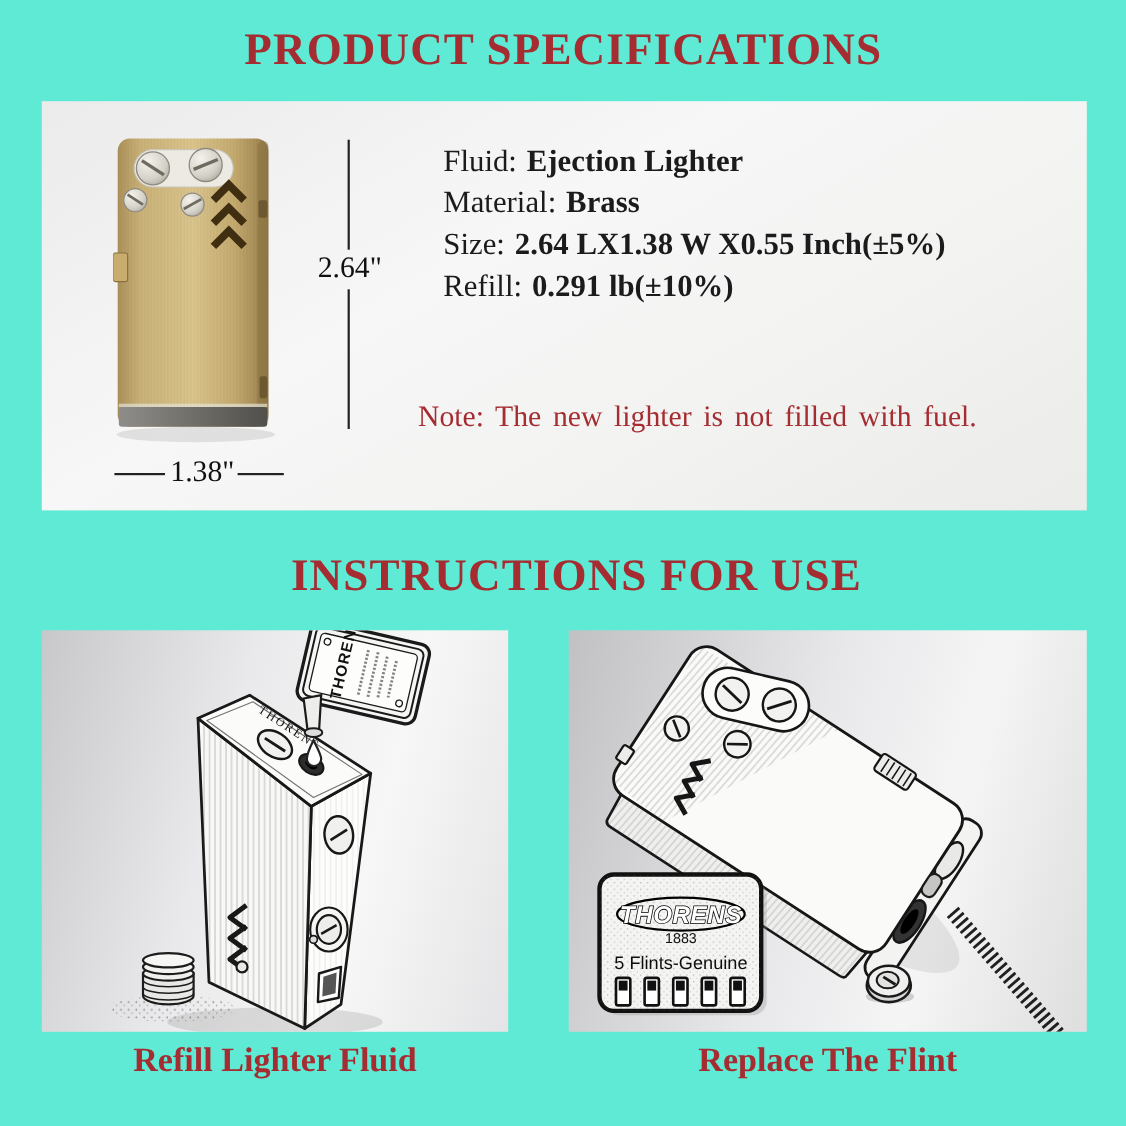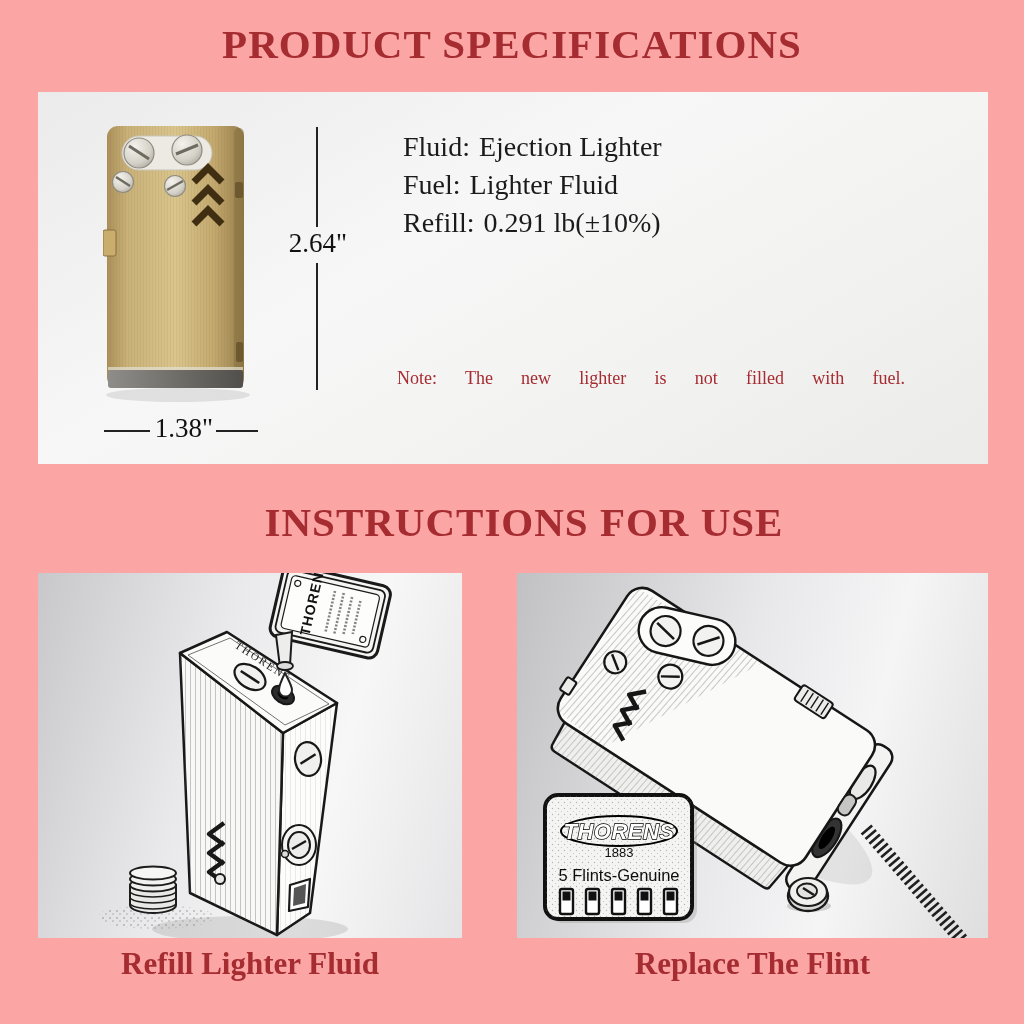--- a/index.html
+++ b/index.html
@@ -1,17 +1,17 @@
 <!DOCTYPE html>
 <html><head>
 <meta charset="utf-8">
 <style>
   :root{ --red:#a52c31; --ink:#1b1b1b; }
   html,body{ margin:0; padding:0; background:#ffffff; }
-  .page{ position:relative; width:1024px; height:1024px; background:#fca5a5;
+  .page{ position:relative; width:1024px; height:1024px; background:#5eead4;
          font-family:"Liberation Serif", serif; overflow:hidden; color:var(--ink); }
 
   .main-title{ position:absolute; left:0; width:1024px; text-align:center;
                color:var(--red); font-weight:700; font-size:41px; letter-spacing:1px; }
   #title-specs{ top:20px; }
   #title-instructions{ top:498px;padding-left:12px; }
 
   .spec-panel{ position:absolute; left:38px; top:92px; width:950px; height:372px;
                background:linear-gradient(150deg,#ebebeb 0%,#f7f7f7 40%,#f2f2f1 70%,#ebebea 100%); }
 
@@ -23,24 +23,24 @@
   #dim-height{ position:absolute; left:284px; top:228px; width:68px; text-align:center;
                font-size:27px; color:#111; }
   .hline{ position:absolute; top:430px; height:2px; background:#222; }
   #hline-left{ left:104px; width:46px; }
   #hline-right{ left:216px; width:42px; }
   #dim-width{ position:absolute; left:150px; top:413px; width:68px; text-align:center;
               font-size:27px; color:#111; }
 
   .spec-list{ position:absolute; left:403px; top:128px; font-size:28px; line-height:38px; }
   .spec-row .lbl{ }
-  .spec-row .val{ margin-left:9px; }
-
-  .note{ position:absolute; left:397px; top:363px; width:508px; color:var(--red);
-         font-size:18px; line-height:31px; }
+  .spec-row .val{ margin-left:9px;font-weight:bold; }
+
+  .note{ position:absolute; left:380px; top:363px; width:508px; color:var(--red);
+         font-size:27px; line-height:31px; }
   .note .l1{ text-align:justify; text-align-last:justify; }
 
   .instr-panel{ position:absolute; top:573px; height:365px; overflow:hidden; }
   #panel-refill{ left:38px; width:424px;
      background:linear-gradient(105deg,#c8c8ca 0%,#e9e9eb 38%,#f7f7f7 68%,#e4e4e6 100%); }
   #panel-replace{ left:517px; width:471px;
      background:linear-gradient(105deg,#c1c1c3 0%,#e8e8ea 45%,#f5f5f6 70%,#dededf 100%); }
   .instr-panel svg{ position:absolute; left:0; top:0; }
 
   .caption{ position:absolute; top:946px; text-align:center; color:var(--red);
@@ -112,21 +112,22 @@
 
   <div class="vline" id="vline-top"></div>
   <div class="vline" id="vline-bottom"></div>
   <div id="dim-height">2.64"</div>
   <div class="hline" id="hline-left"></div>
   <div class="hline" id="hline-right"></div>
   <div id="dim-width">1.38"</div>
 
   <div class="spec-list">
     <div class="spec-row"><span class="lbl">Fluid:</span><span class="val">Ejection Lighter</span></div>
-    <div class="spec-row"><span class="lbl">Fuel:</span><span class="val">Lighter Fluid</span></div>
+    <div class="spec-row"><span class="lbl">Material:</span><span class="val">Brass</span></div>
+    <div class="spec-row"><span class="lbl">Size:</span><span class="val">2.64 LX1.38 W X0.55 Inch(±5%)</span></div>
     <div class="spec-row"><span class="lbl">Refill:</span><span class="val">0.291 lb(±10%)</span></div>
   </div>
 
   <div class="note">
     <div class="l1">Note: The new lighter is not filled with fuel.</div>
   </div>
 
   <div class="main-title" id="title-instructions">INSTRUCTIONS FOR USE</div>
 
   <div class="instr-panel" id="panel-refill">

